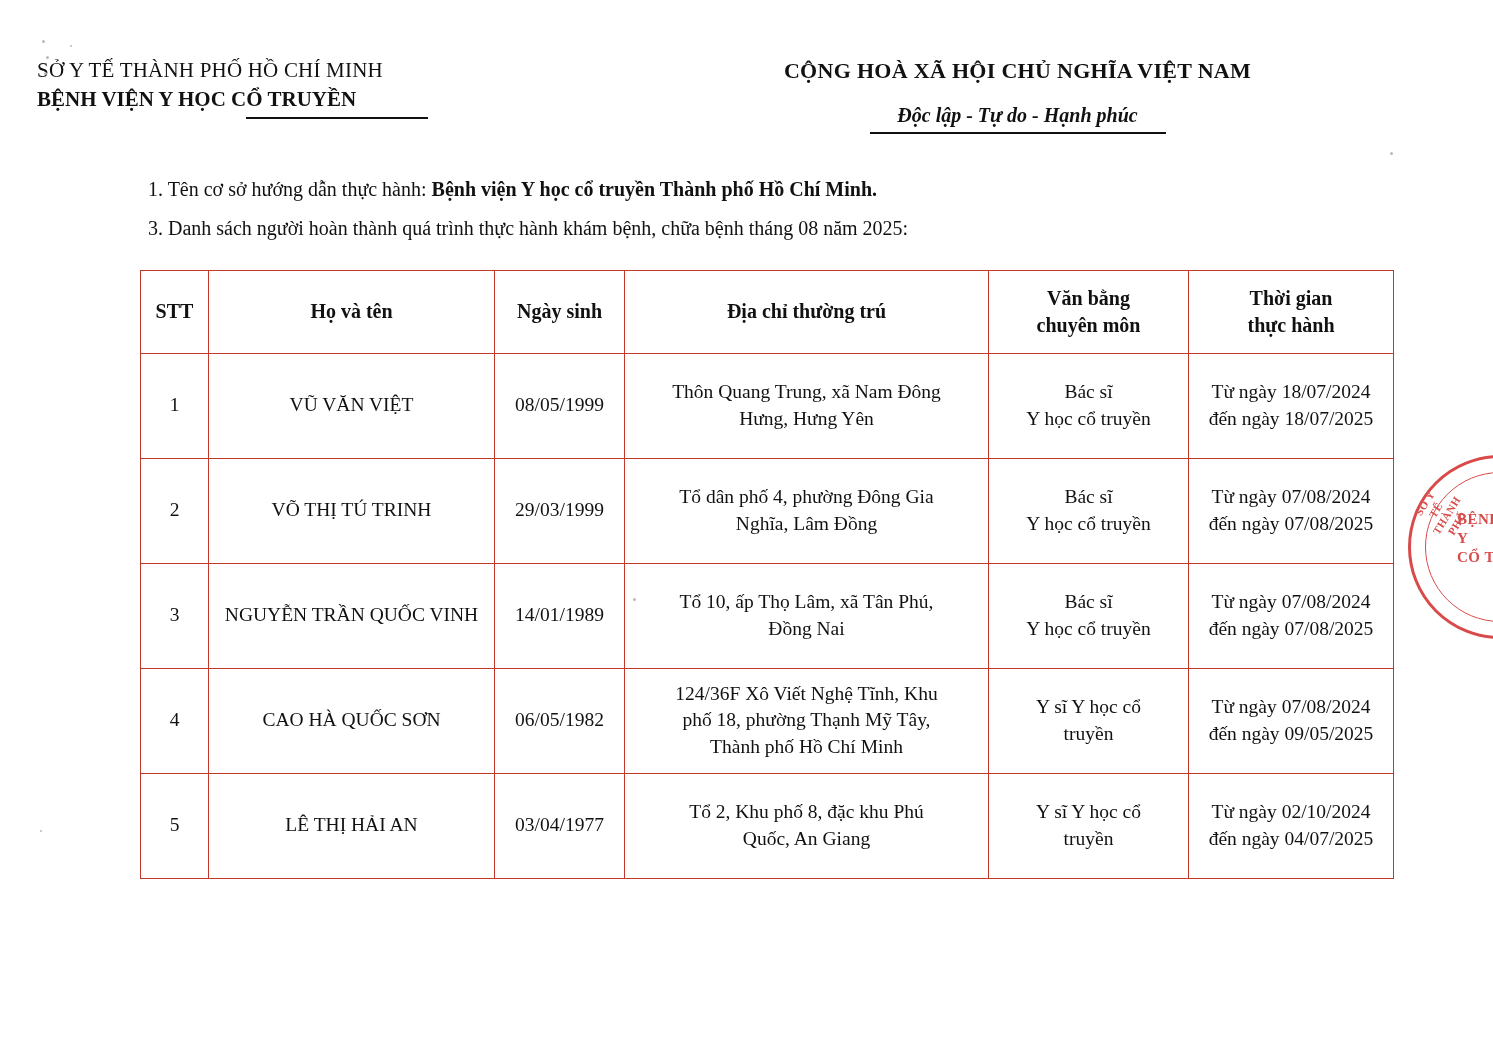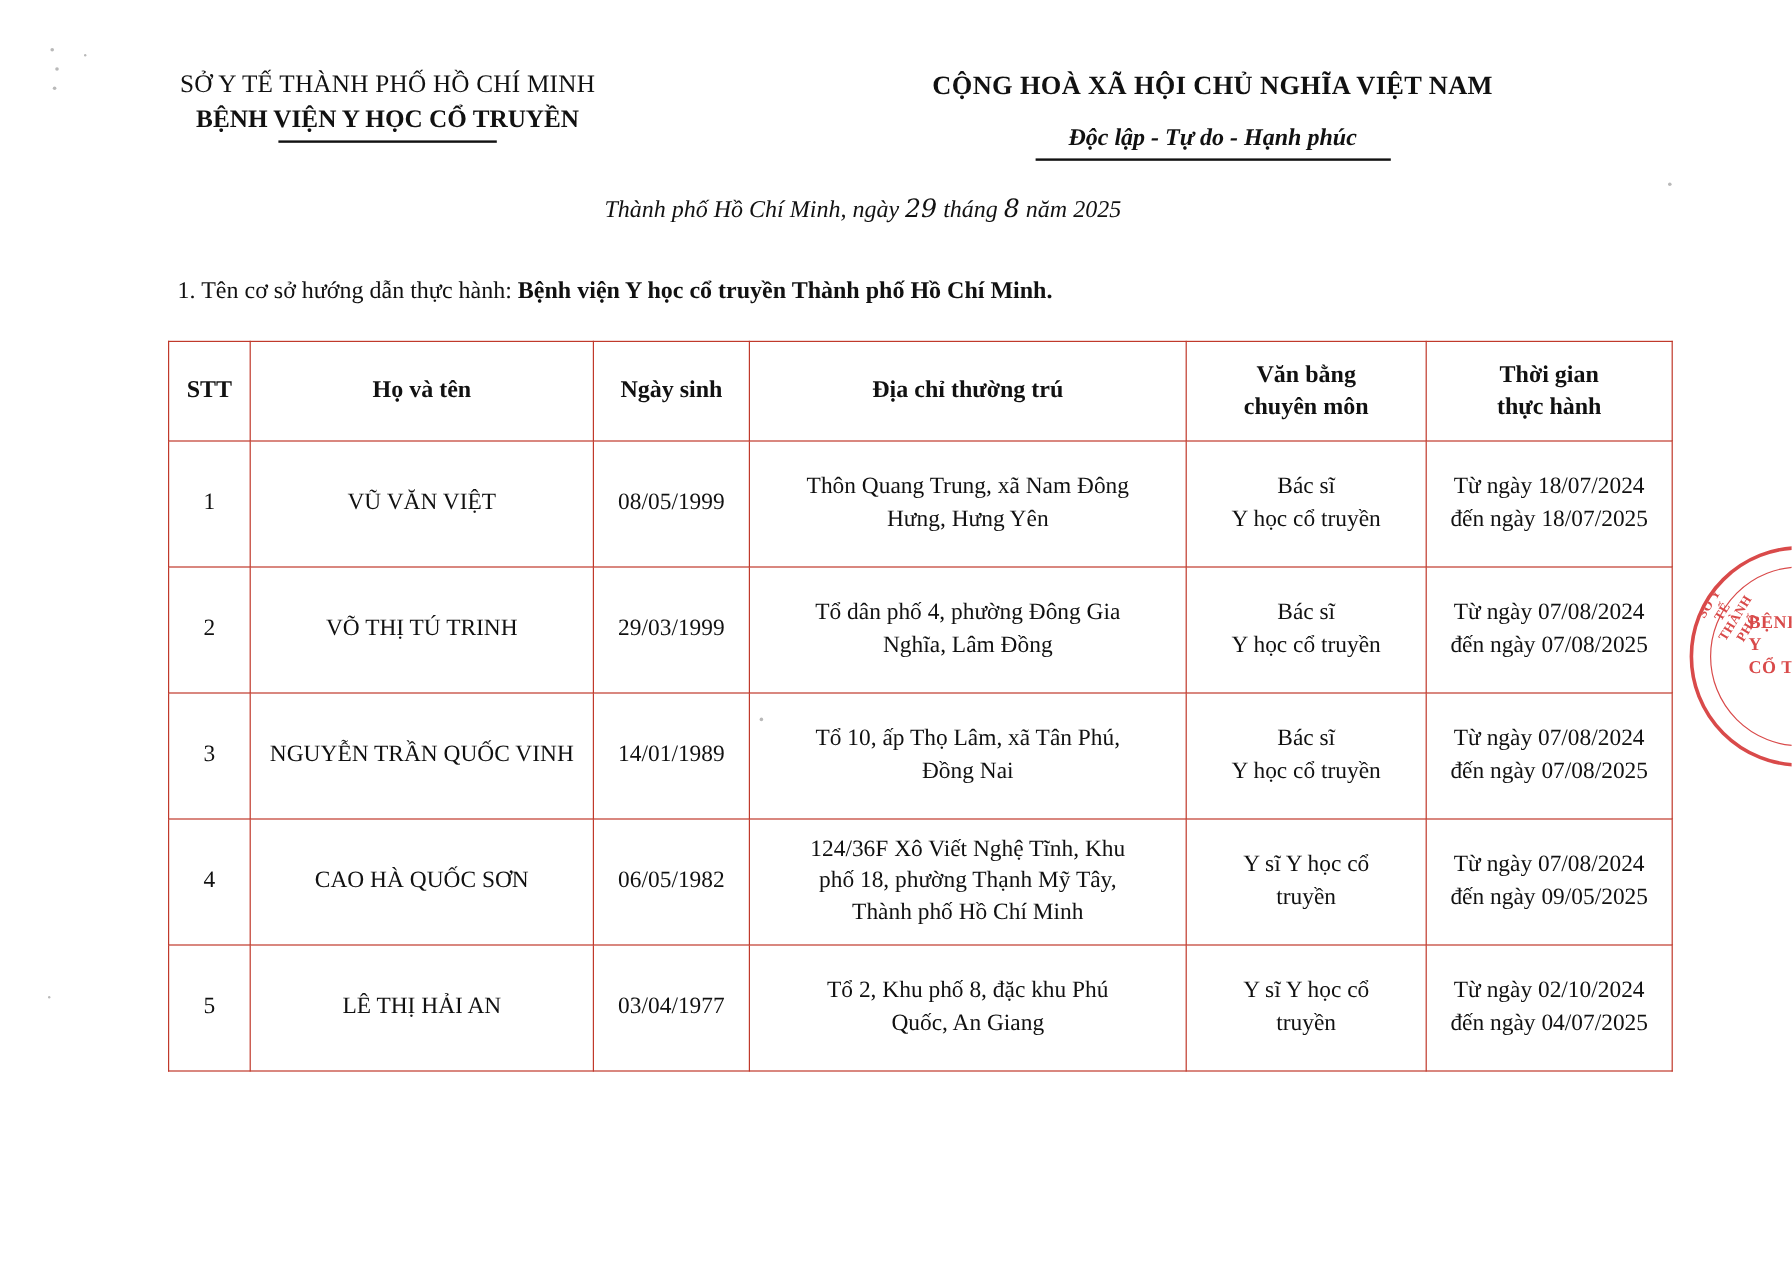--- a/index.html
+++ b/index.html
@@ -22,22 +22,22 @@
   }
 
   
   .header {
     display: flex;
     flex-direction: row;
     padding-top: 58px;
   }
   .header-left {
     width: 600px;
-    text-align: center;
-    padding-left: 23px;
+    text-align: left;
+    padding-left: 37px;
   }
   .header-right {
     flex: 1;
     text-align: center;
     padding-right: 95px;
   }
   .org-line1 {
     font-size: 21px;
     letter-spacing: 0.2px;
   }
@@ -218,33 +218,27 @@
     </div>
     <div class="header-right">
       <div class="nation-line1">CỘNG HOÀ XÃ HỘI CHỦ NGHĨA VIỆT NAM</div>
       <div>
         <span class="nation-line2">Độc lập - Tự do - Hạnh phúc</span>
       </div>
       <div class="rule-nation"></div>
     </div>
   </div>
 
-  <div class="date-line">
-    <span>Thành phố Hồ Chí Minh, ngày</span>
-    <span class="hand">29</span>
-    <span>tháng</span>
-    <span class="hand">8</span>
-    <span>năm 2025</span>
-  </div>
 
 
   <div class="intro">
     <p>
       <span>1. Tên cơ sở hướng dẫn thực hành: </span><span class="b">Bệnh viện Y học cổ truyền Thành phố Hồ Chí Minh.</span>
     </p>
+    <p>3. Danh sách người hoàn thành quá trình thực hành khám bệnh, chữa bệnh tháng 08 năm 2025:</p>
   </div>
 
   <div class="table-wrap">
     <table class="list">
       <colgroup>
         <col class="c-stt">
           <col class="c-name">
           <col class="c-dob">
         <col class="c-addr">
           <col class="c-deg">

